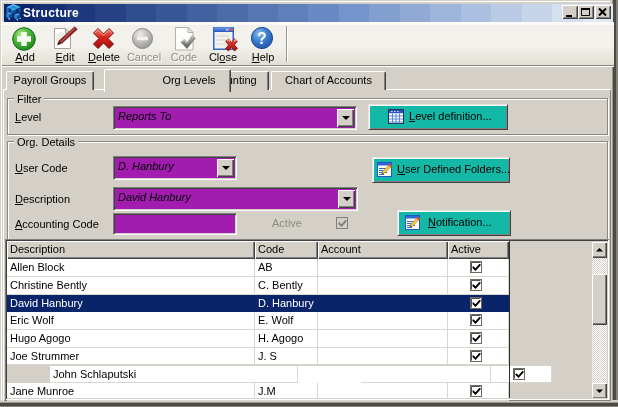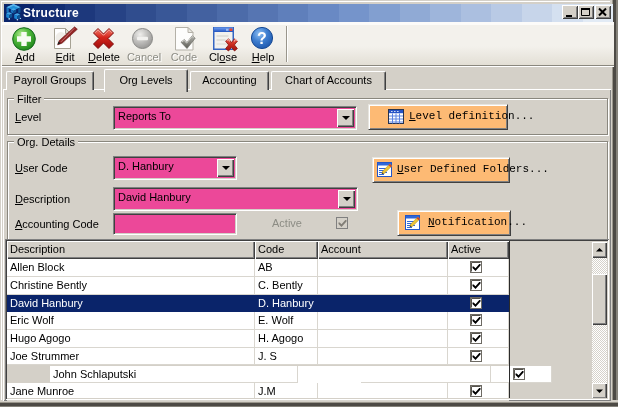--- a/index.html
+++ b/index.html
@@ -38,29 +38,29 @@
   .tab-active{top:69px;height:22px;z-index:5;line-height:20px;}
   .page{left:3px;top:89px;width:608px;height:312px;background:#d4d0c8;
     box-shadow:inset 1px 1px 0 #fff,inset -1px -1px 0 #808080;}
 
   
   .group{position:absolute;border:1px solid #8a877e;
     box-shadow:inset 1px 1px 0 #fff, 1px 1px 0 #fff;}
   .glabel{position:absolute;top:-6px;left:6px;background:#d4d0c8;padding:0 3px;font-size:11px;}
 
   
-  .sunken{position:absolute;background:#ec4899;
+  .sunken{position:absolute;background:#a21caf;
     box-shadow:inset 1px 1px 0 #404040, inset -1px -1px 0 #d4d0c8;
-    border:1px solid; border-color:#808080 #fff #fff #808080;}
+    border:1px solid; border-color:#808080 #fff #fff #808080;font-style:italic;}
   .combo-txt{position:absolute;left:4px;top:3px;font-size:11px;}
   .drop{position:absolute;right:2px;top:2px;bottom:2px;width:17px;background:#d4d0c8;
     box-shadow:inset 1px 1px 0 #fff,inset -1px -1px 0 #404040,inset -2px -2px 0 #808080;}
   .arr{position:absolute;left:5px;top:7px;width:0;height:0;border:4px solid transparent;border-top:4px solid #000;border-bottom:none;}
-  .btn{position:absolute;background:#fdba74;border:1px solid;border-color:#e7e5df #404040 #404040 #e7e5df;
-    box-shadow:inset 1px 1px 0 #fff,inset -1px -1px 0 #808080;font-size:11px;font-family:Liberation Mono, monospace;}
+  .btn{position:absolute;background:#14b8a6;border:1px solid;border-color:#e7e5df #404040 #404040 #e7e5df;
+    box-shadow:inset 1px 1px 0 #fff,inset -1px -1px 0 #808080;font-size:11px;}
   .lbl{position:absolute;font-size:11px;}
 
   
   .lv{left:5px;top:239px;width:604px;height:161px;background:#d4d0c8;
     box-shadow:inset 1px 1px 0 #808080,inset -1px -1px 0 #fff,inset 2px 2px 0 #404040,inset -2px -2px 0 #d4d0c8;}
   .hcell{position:absolute;top:2px;height:18px;background:#d4d0c8;
     box-shadow:inset 1px 1px 0 #fff,inset -1px -1px 0 #404040,inset -2px -2px 0 #808080;
     font-size:11px;line-height:16px;padding-left:3px;box-sizing:border-box;}
   .row{position:absolute;left:2px;width:502px;height:17.7px;background:#fff;}
   .cell{position:absolute;top:0;height:100%;box-sizing:border-box;border-right:1px solid #d9d6cf;border-bottom:1px solid #d9d6cf;padding:2px 0 0 3px;font-size:11px;}
@@ -211,21 +211,21 @@
 <div class="tblabel" style="left:2px"><u>A</u>dd</div>
 <div class="tblabel" style="left:42px"><u>E</u>dit</div>
 <div class="tblabel" style="left:81px"><u>D</u>elete</div>
 <div class="tblabel tbdis" style="left:121px">Cancel</div>
 <div class="tblabel tbdis" style="left:161px">Code</div>
 <div class="tblabel" style="left:200px">Cl<u>o</u>se</div>
 <div class="tblabel" style="left:240px"><u>H</u>elp</div>
 
 <div class="page abs"></div>
 <div class="tab" style="left:6px;width:86px;">Payroll Groups</div>
-<div class="tab tab-active" style="left:104px;width:82px;">Org Levels</div>
+<div class="tab tab-active" style="left:104px;width:82px;padding-left:43px;">Org Levels</div>
 <div class="tab" style="left:190px;width:77px;">Accounting</div>
 <div class="tab" style="left:271px;width:113px;">Chart of Accounts</div>
 
 <div class="group" style="left:7px;top:98px;width:599px;height:35px;">
   <span class="glabel">Filter</span>
 </div>
 <div class="lbl" style="left:15px;top:111px;"><u>L</u>evel</div>
 <div class="sunken" style="left:113px;top:106px;width:242px;height:22px;">
   <span class="combo-txt">Reports To</span>
   <span class="drop">

